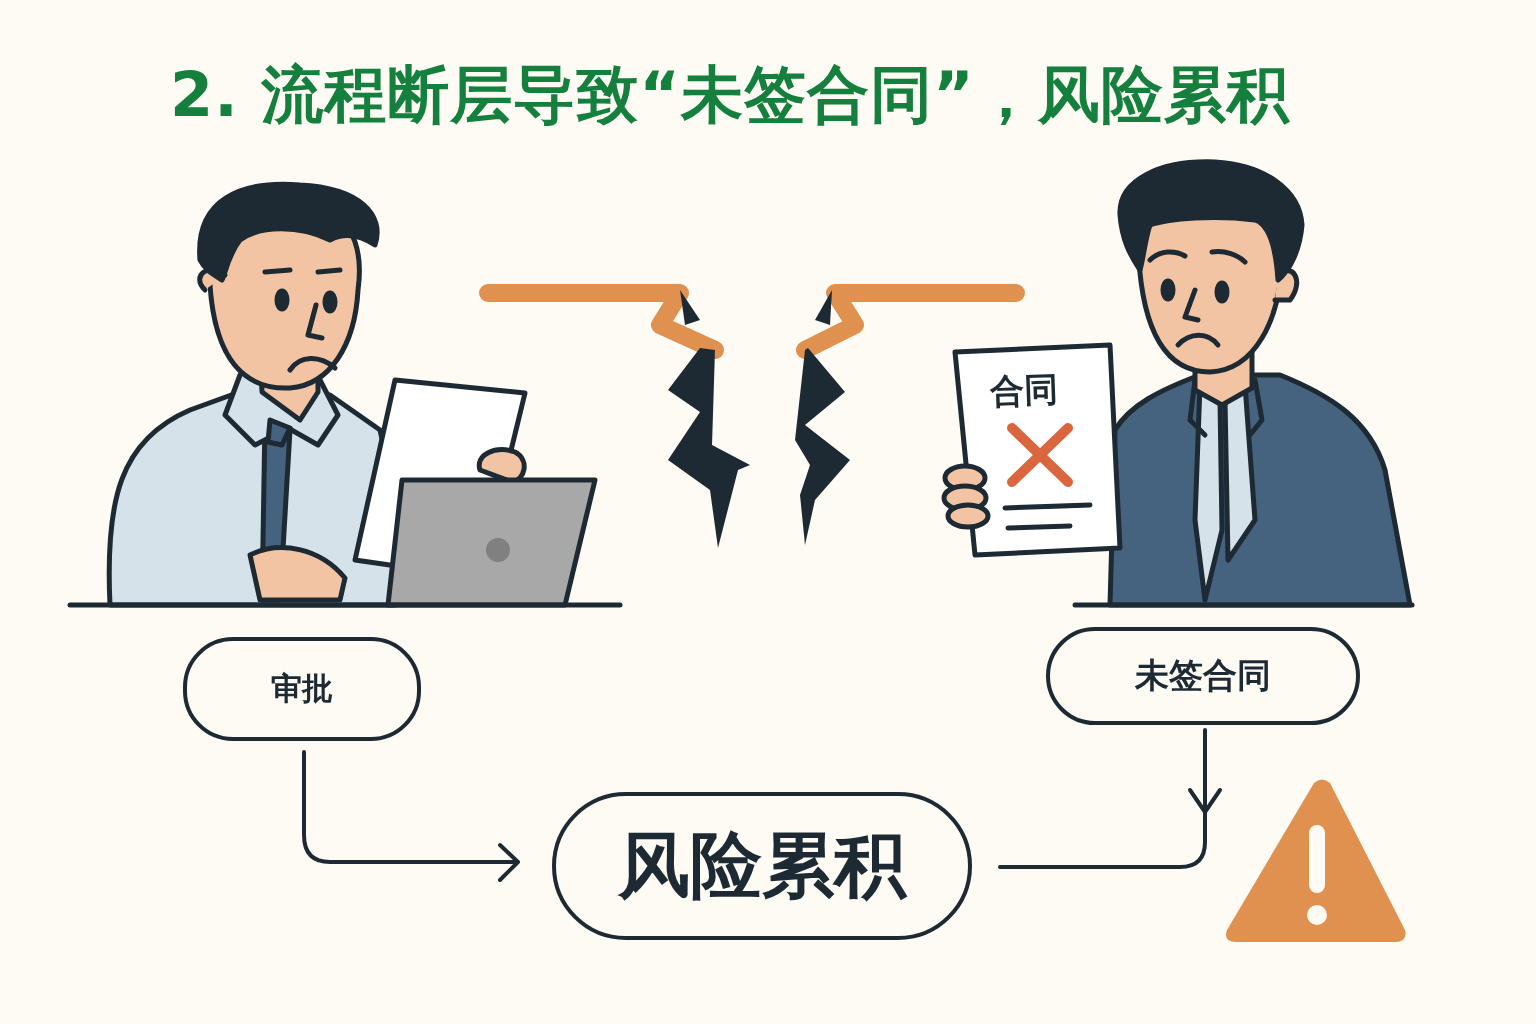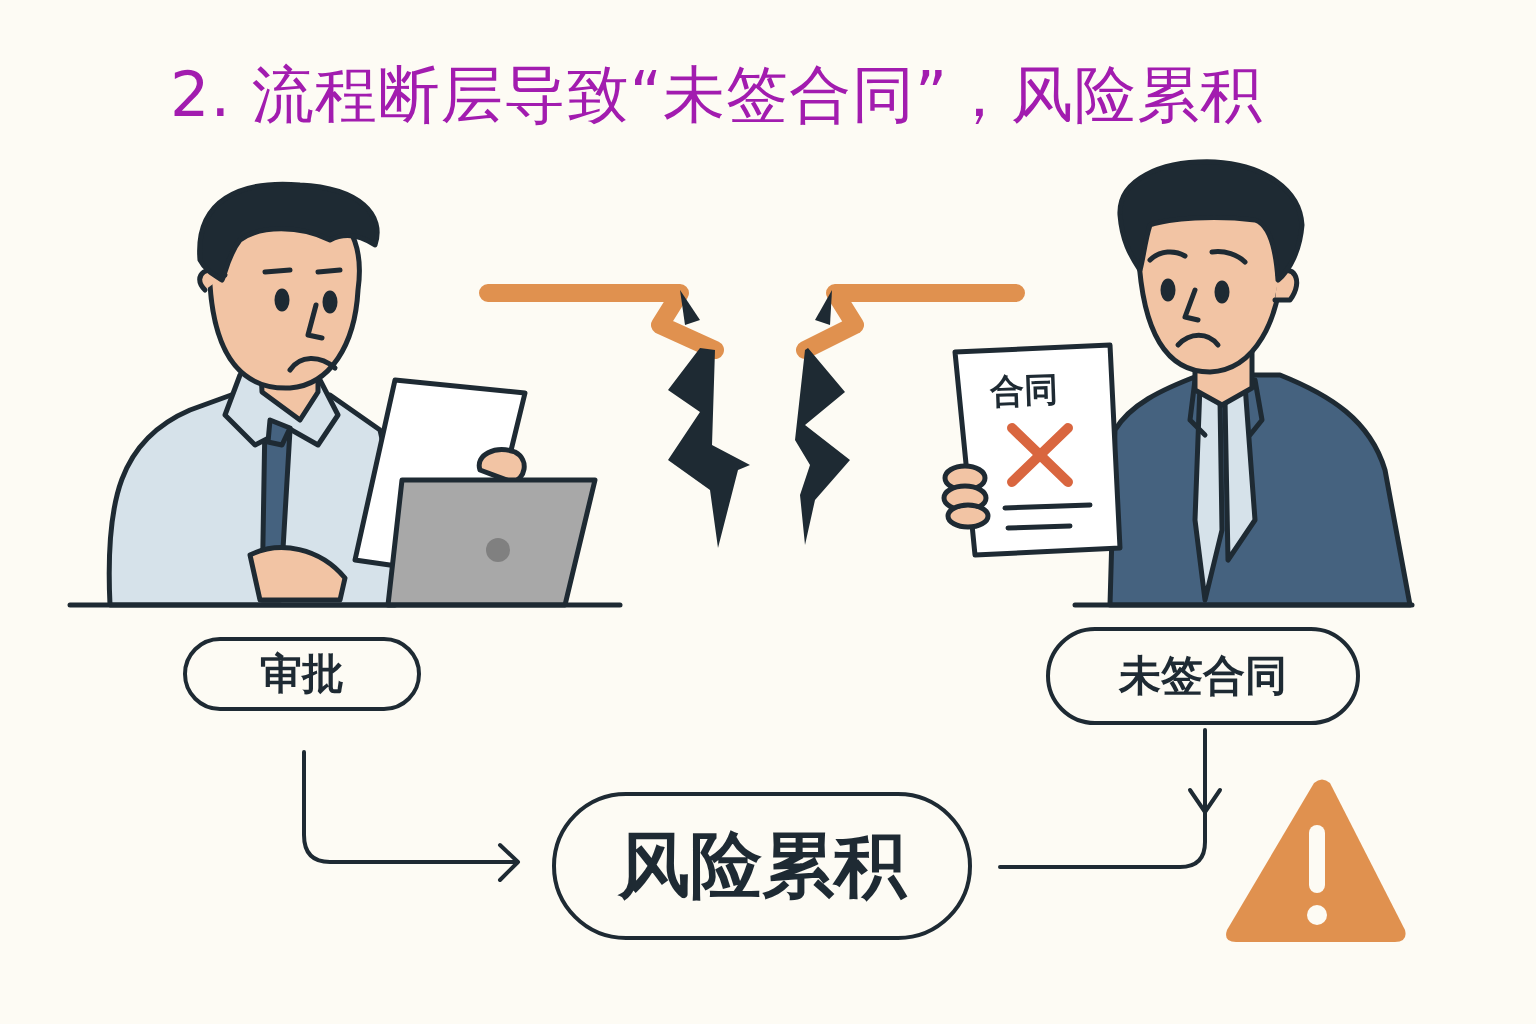--- a/index.html
+++ b/index.html
@@ -5,33 +5,33 @@
   html, body { margin:0; padding:0; }
   body {
     width:1536px; height:1024px; overflow:hidden;
     background:#fdfbf4;
     font-family:"DejaVu Sans", "Liberation Sans", sans-serif;
     color:#1e2a33;
     position:relative;
   }
   .title {
     position:absolute; left:170px; top:50px; width:1200px;
-    font-size:62px; font-weight:normal; letter-spacing:1px;
-    color:#a21caf; line-height:90px; white-space:nowrap;
+    font-size:62px; font-weight:bold; letter-spacing:1px;
+    color:#15803d; line-height:90px; white-space:nowrap;
   }
   svg.art { position:absolute; left:0; top:0; }
   .pill {
     position:absolute; box-sizing:border-box;
     border:4px solid #1e2a33; border-radius:50px;
     background:#fdfbf4;
     display:flex; align-items:center; justify-content:center;
     font-weight:bold; color:#1e2a33; white-space:nowrap;
   }
-  .pill-approve { left:183px; top:637px; width:238px; height:74px; font-size:42px; }
-  .pill-unsigned { left:1046px; top:627px; width:314px; height:98px; font-size:42px; }
+  .pill-approve { left:183px; top:637px; width:238px; height:104px; font-size:31px; }
+  .pill-unsigned { left:1046px; top:627px; width:314px; height:98px; font-size:34px; }
   .pill-risk { left:552px; top:792px; width:420px; height:148px; border-radius:74px; font-size:72px; }
   .doc-label {
     position:absolute; left:990px; top:368px; font-size:34px; font-weight:bold;
     color:#1e2a33; transform:rotate(-2deg);
   }
 </style>
 </head>
 <body>
 
 <div class="title">2. 流程断层导致“未签合同”，风险累积</div>

